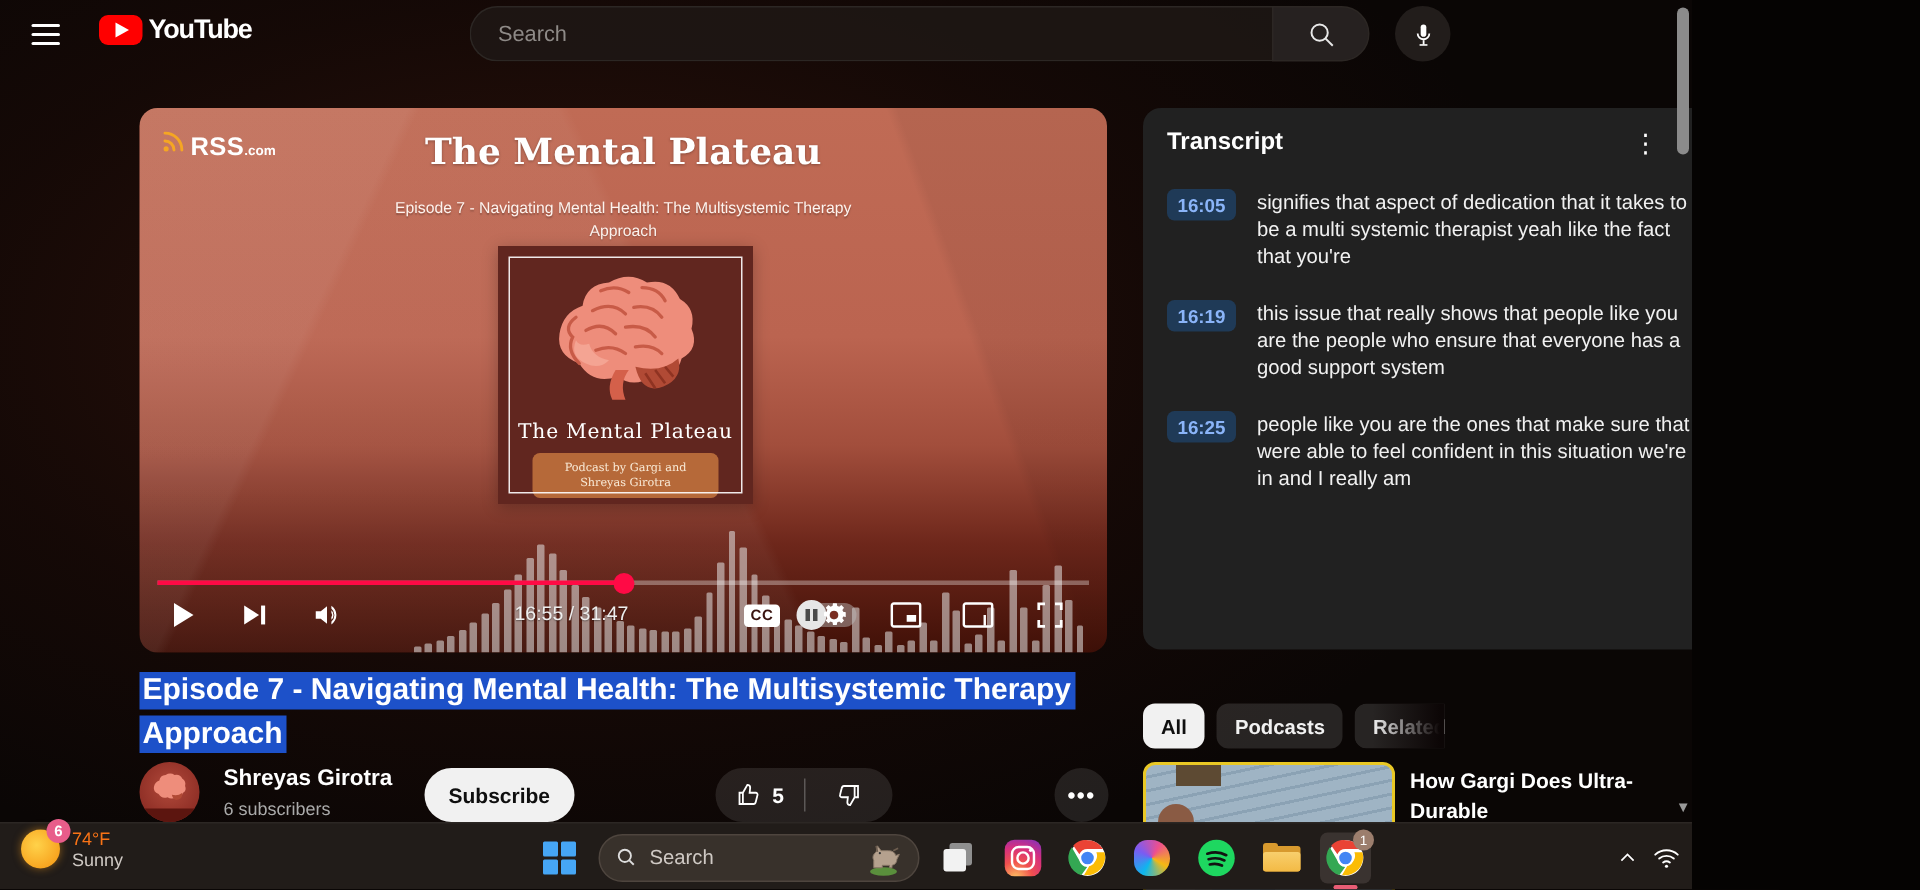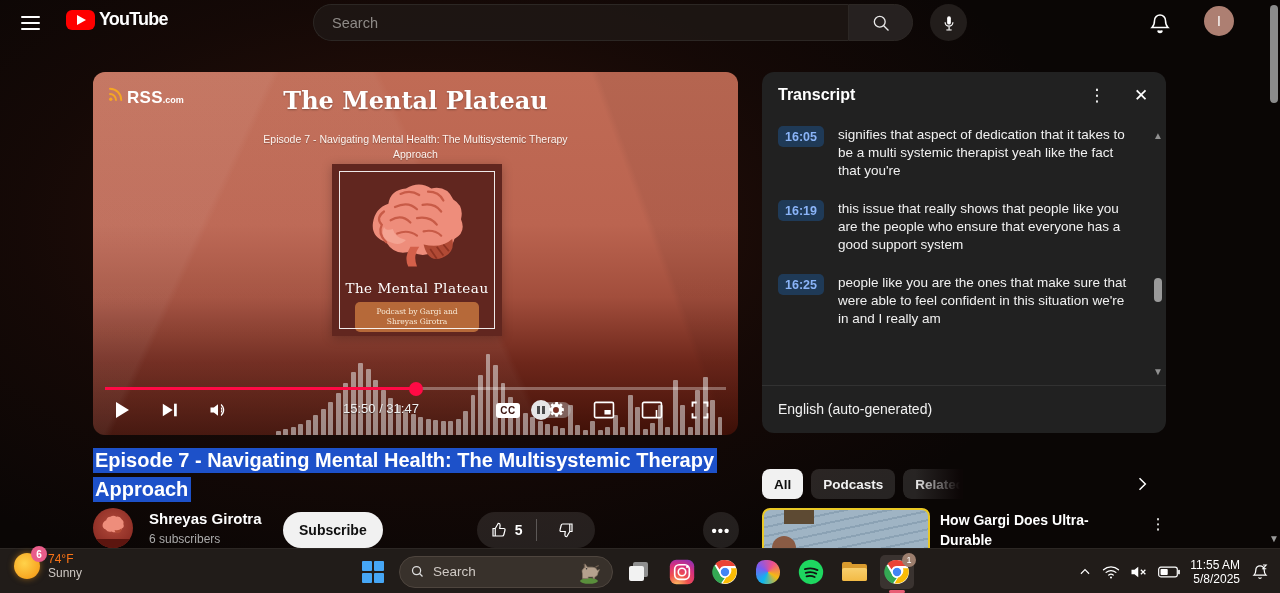--- a/index.html
+++ b/index.html
@@ -1,18 +1,18 @@
 <!DOCTYPE html>
 <html><head>
 <meta charset="utf-8">
 <style>
   *{margin:0;padding:0;box-sizing:border-box;}
   html,body{width:1280px;height:593px;overflow:hidden;}
   body{font-family:"Liberation Sans",sans-serif;background:#050302;color:#f1f1f1;position:relative;}
-  .page{position:absolute;inset:0;width:1280px;height:593px;overflow:hidden;
+  .page{position:absolute;inset:0;width:1128px;height:593px;overflow:hidden;
     background:radial-gradient(ellipse 900px 500px at 33% 38%, rgba(140,50,25,.28) 0%, rgba(70,22,12,.18) 45%, rgba(10,4,2,0) 75%), #0a0605;}
   
   .topbar{position:absolute;top:0;left:0;right:0;height:45px;z-index:20;}
   .hamburger{position:absolute;left:16px;top:11px;width:28px;height:24px;border:none;background:transparent;cursor:pointer;}
   .hamburger span{display:block;width:19px;height:1.7px;background:#fff;margin:4.6px auto;border-radius:1px;}
   .yt-logo{position:absolute;left:66px;top:9px;display:flex;align-items:center;gap:4px;}
   .yt-badge{width:29px;height:20px;background:#ff0000;border-radius:6px;display:flex;align-items:center;justify-content:center;}
   .yt-badge i{display:block;width:0;height:0;border-left:9px solid #fff;border-top:5.5px solid transparent;border-bottom:5.5px solid transparent;margin-left:2px;}
   .yt-text{color:#fff;font-size:18px;font-weight:700;letter-spacing:-0.8px;}
   .searchwrap{position:absolute;left:313px;top:4px;height:37px;display:flex;}
@@ -291,21 +291,21 @@
             <rect x="14.5" y="3" width="3" height="14"></rect>
           </svg>
       </button>
       <button class="ctl" style="left:108px">
         <svg width="20" height="20" viewBox="0 0 24 24" fill="#fff">
             <path d="M3 9v6h4l5 4V5L7 9H3z"></path>
             <path d="M15.5 8.2a5 5 0 0 1 0 7.6v-2a3 3 0 0 0 0-3.6v-2z"></path>
             <path d="M15.5 4.5a9 9 0 0 1 0 15v-2.2a7 7 0 0 0 0-10.6V4.5z"></path>
           </svg>
       </button>
-      <span class="time-disp">15:50 / 31:47</span>
+      <span class="time-disp">16:55 / 31:47</span>
       <button class="autoplay">
         <span class="knob">
             <i></i>
             <i></i>
           </span>
       </button>
       <button class="ctl cc-btn" style="left:398px">
           <span class="cc">CC</span>
         </button>
       <button class="ctl" style="left:446px">
@@ -380,23 +380,20 @@
         <span class="cue-text">this issue that really shows that people like you are the people who ensure that everyone has a good support system</span>
       </div>
       <div class="cue">
         <span class="cue-time">16:25</span>
         <span class="cue-text">people like you are the ones that make sure that were able to feel confident in this situation we're in and I really am</span>
       </div>
     </div>
     <button class="tr-scroll-up"><span>▲</span></button>
     <div class="tr-thumb"></div>
     <button class="tr-scroll-dn"><span>▼</span></button>
-    <div class="tr-foot">
-      <div class="tr-lang">English (auto-generated)</div>
-    </div>
   </aside>
 
   <div class="chips">
     <button class="chip sel">All</button>
     <button class="chip">Podcasts</button>
     <span class="chip-clip">
       <button class="chip">Related</button>
       <span class="chip-fade"></span>
     </span>
     <button class="chips-next">

